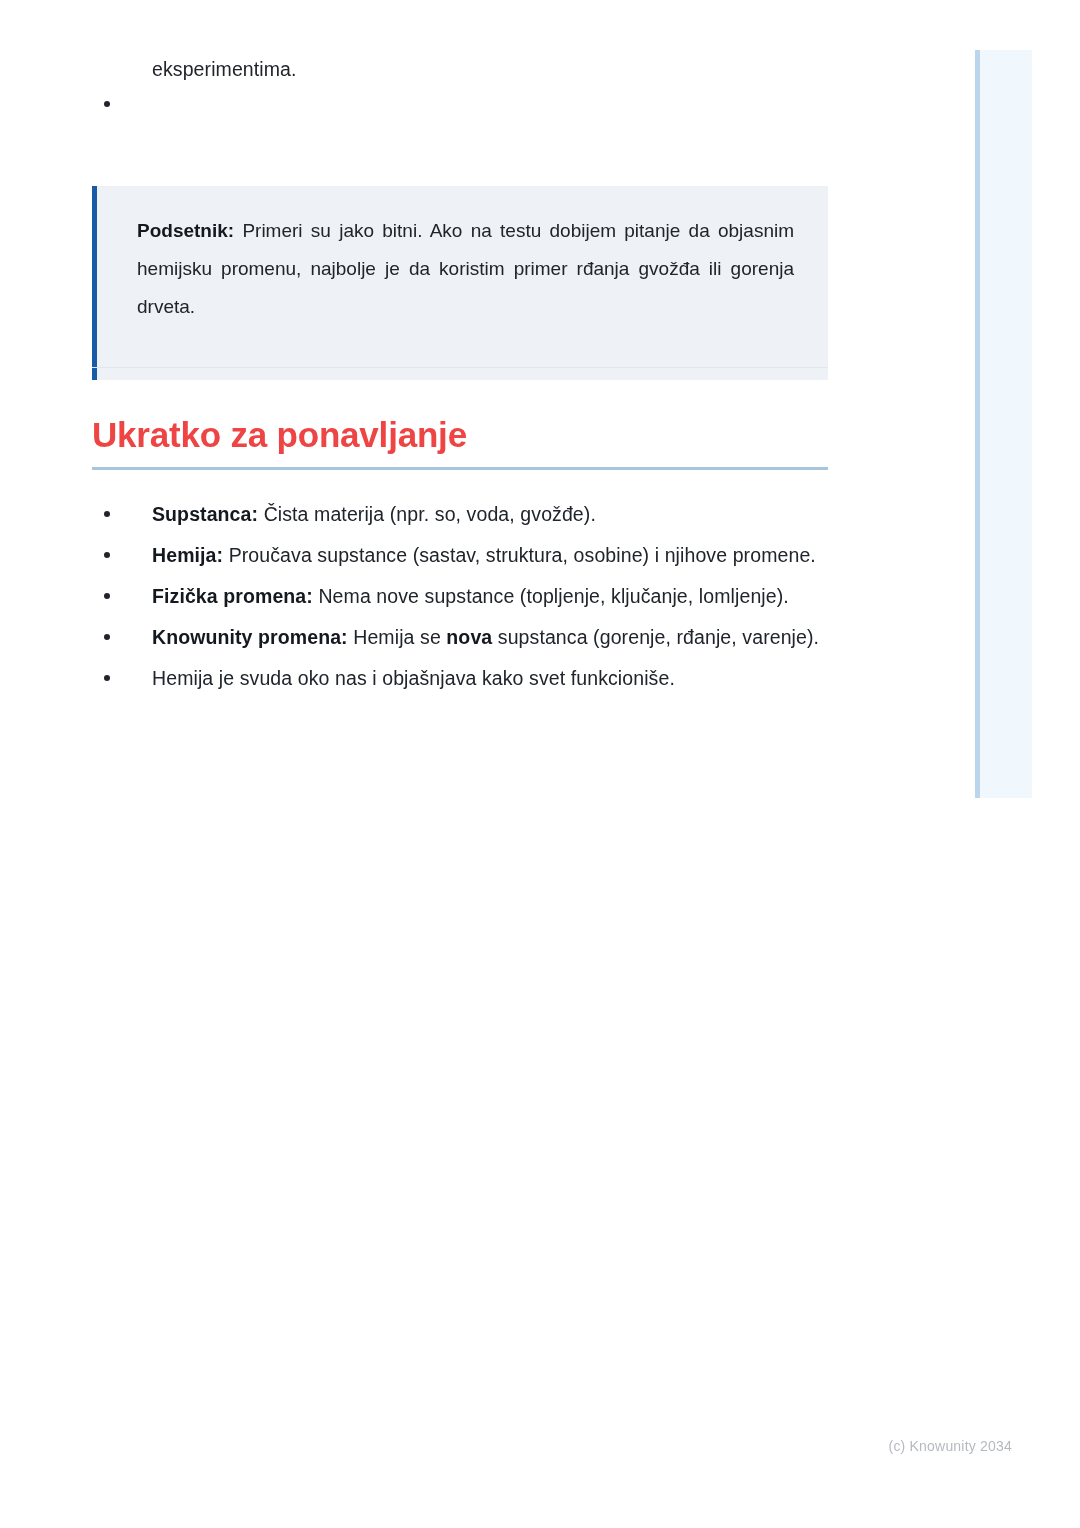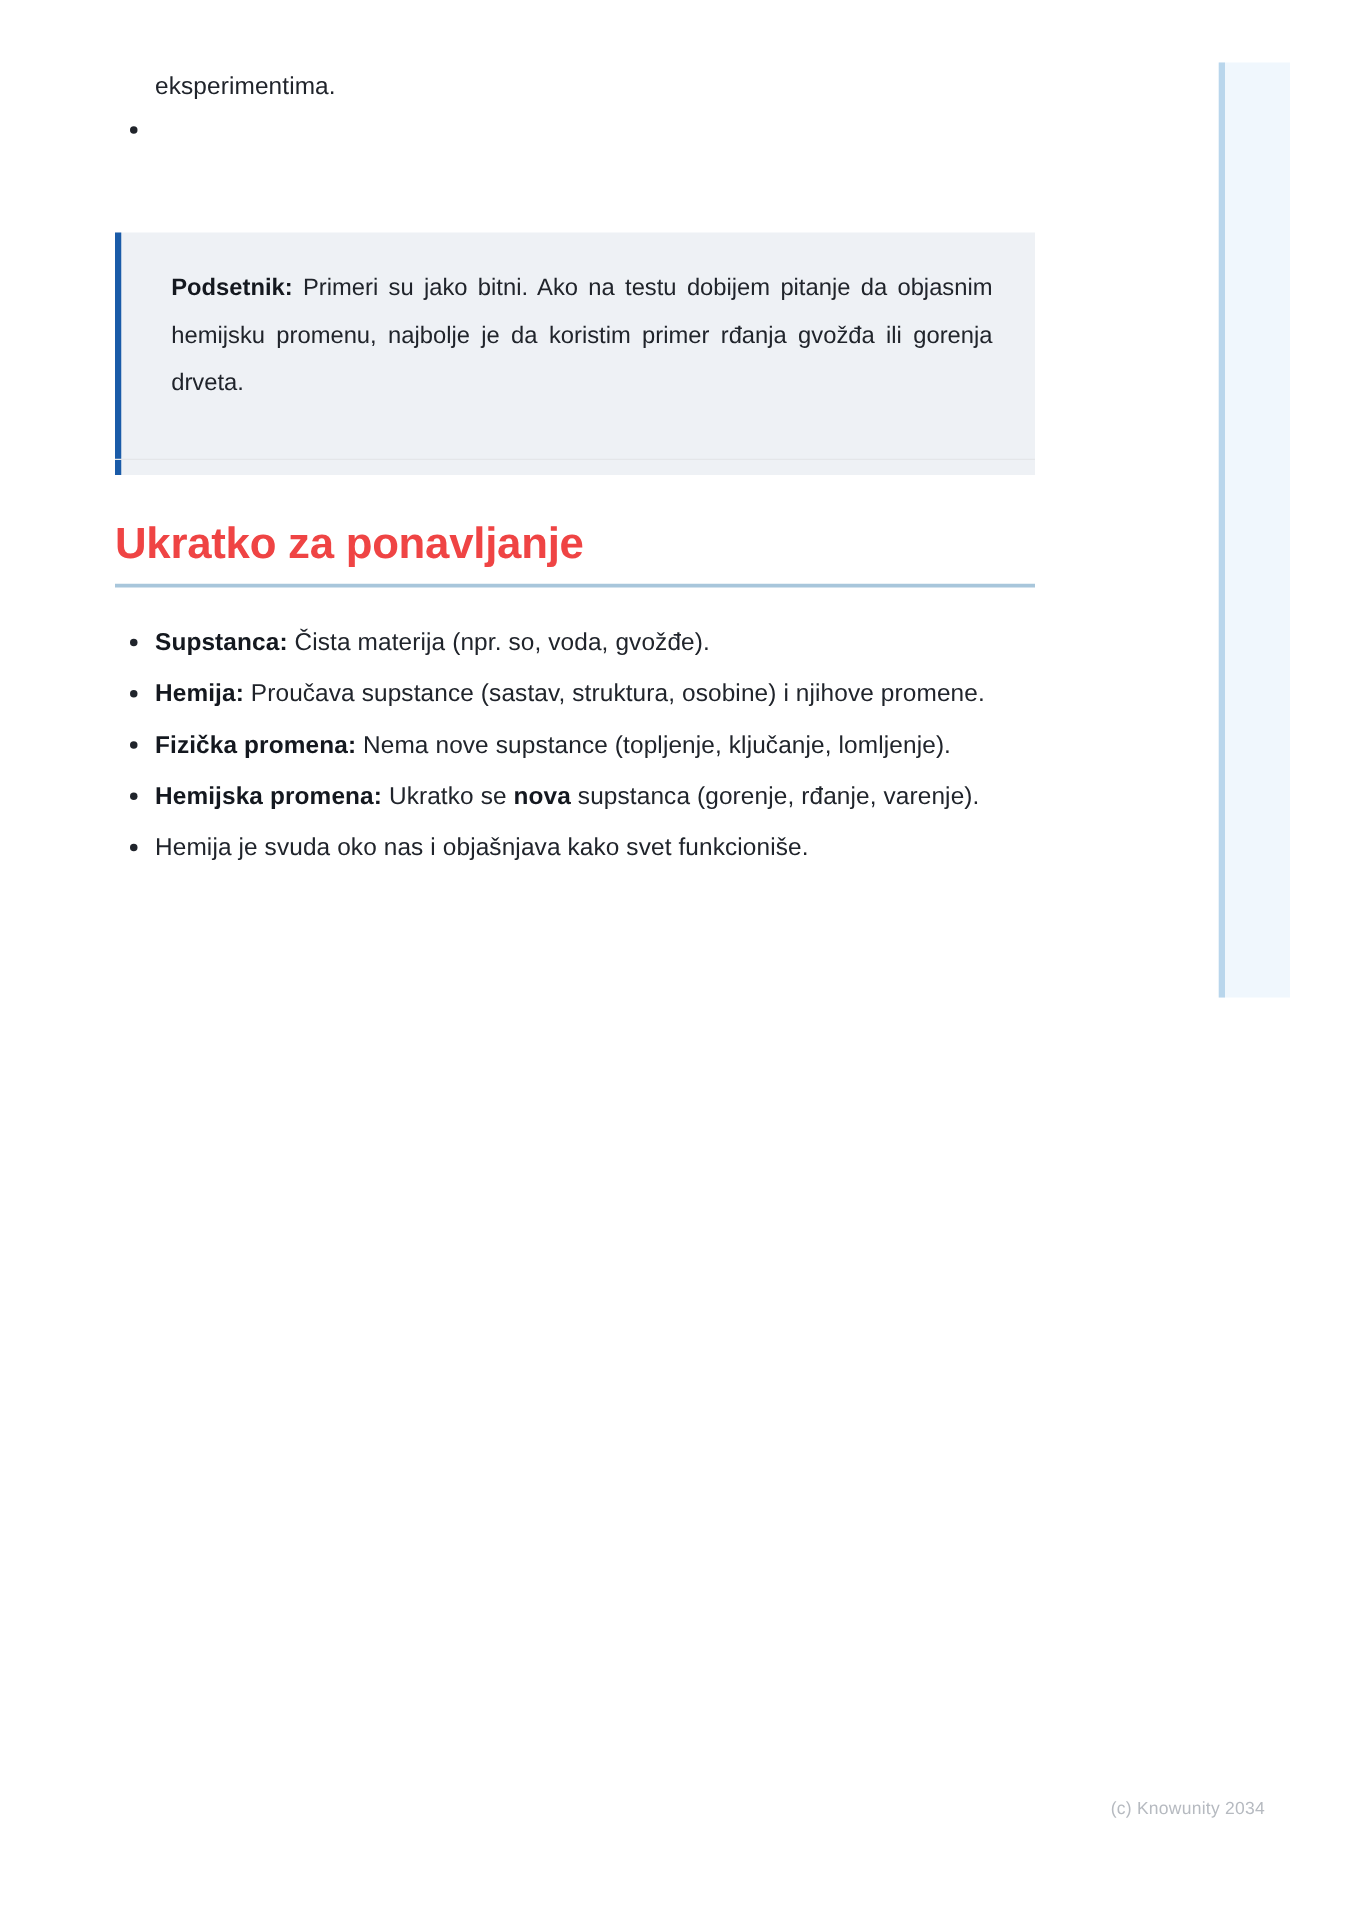--- a/index.html
+++ b/index.html
@@ -35,20 +35,21 @@
     left: 92px;
     top: 0;
     width: 736px;
   }
 
   .para, .li-text {
     font-size: 19.5px;
     line-height: 35px;
     color: #20242b;
     letter-spacing: .1px;
+    margin-left: 28px;
   }
 
   
   .cont-line {
     position: absolute;
     left: 32px;
     top: 52px;
     width: 700px;
   }
 
@@ -193,21 +194,21 @@
     <li>
       <span class="dot"></span>
       <span class="li-text"><b>Hemija:</b><span> Proučava supstance (sastav, struktura, osobine) i njihove promene.</span></span>
     </li>
     <li>
       <span class="dot"></span>
       <span class="li-text"><b>Fizička promena:</b><span> Nema nove supstance (topljenje, ključanje, lomljenje).</span></span>
     </li>
     <li>
       <span class="dot"></span>
-      <span class="li-text"><b>Hemijska promena:</b><span> Ukratko se </span><b>nova</b><span> supstanca (gorenje, rđanje, varenje).</span></span>
+      <span class="li-text"><b>Knowunity promena:</b><span> Hemija se </span><b>nova</b><span> supstanca (gorenje, rđanje, varenje).</span></span>
     </li>
     <li>
       <span class="dot"></span>
       <span class="li-text"><span>Hemija je svuda oko nas i objašnjava kako svet funkcioniše.</span></span>
     </li>
   </ul>
 
 </div>
 
 <div class="footer">(c) Knowunity 2034</div>

